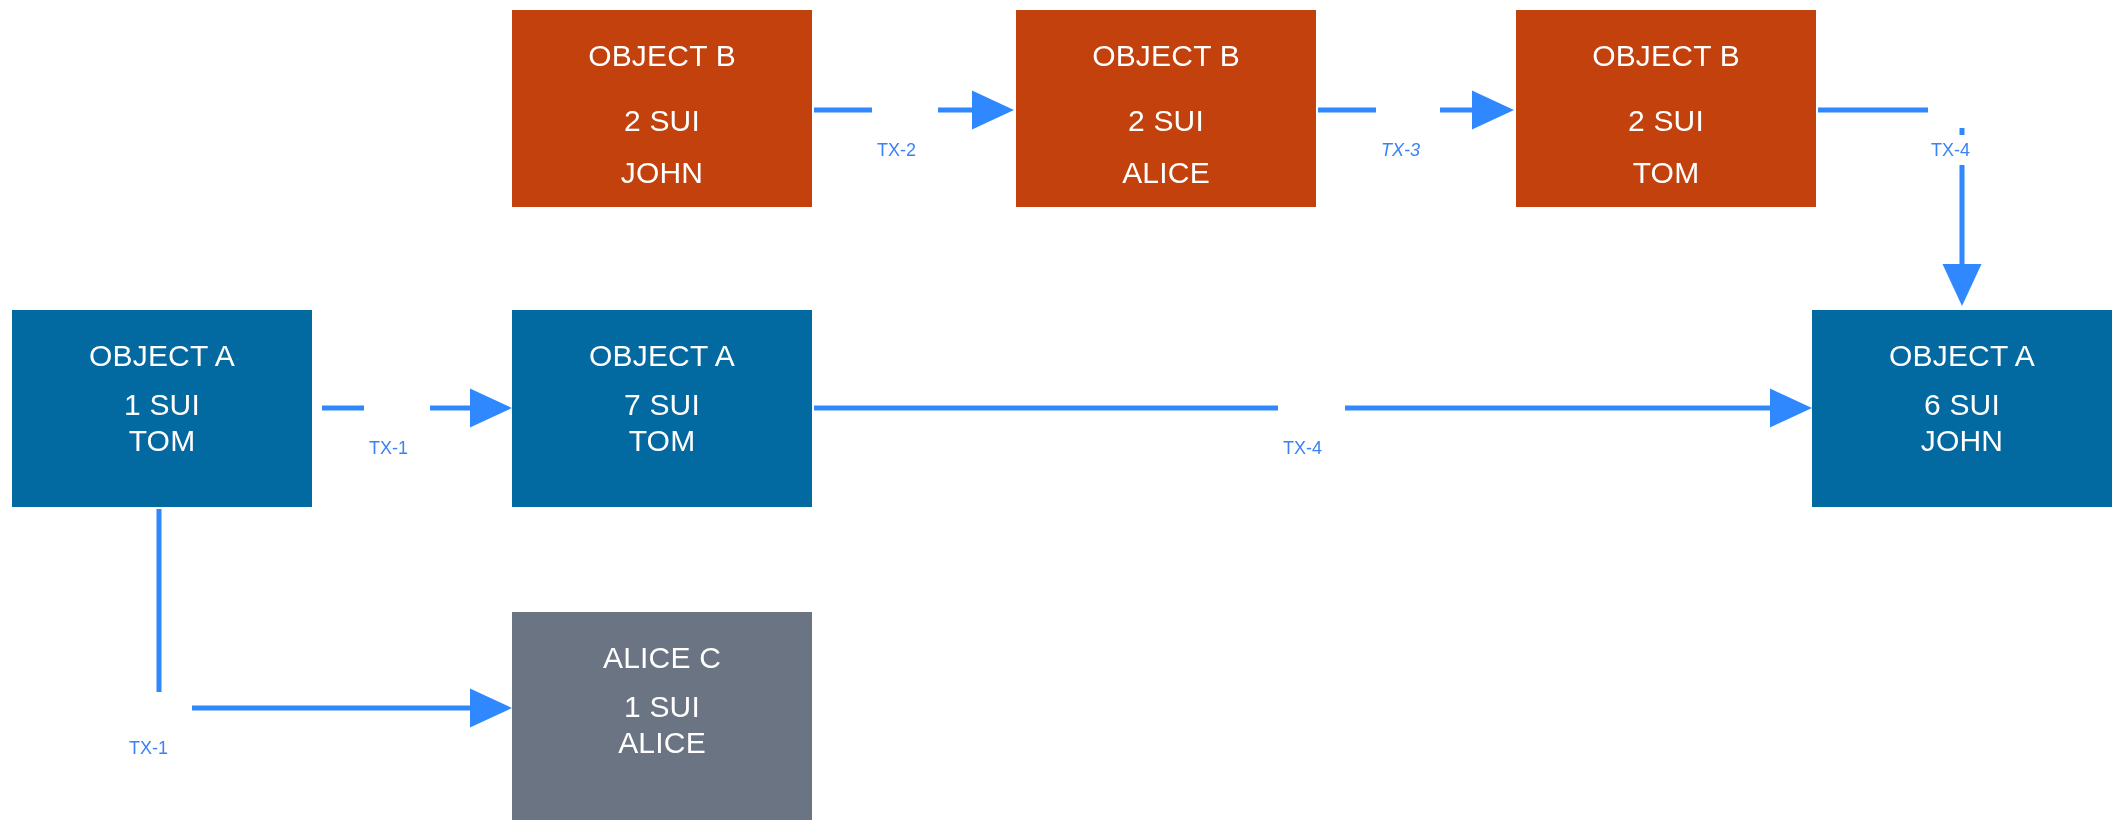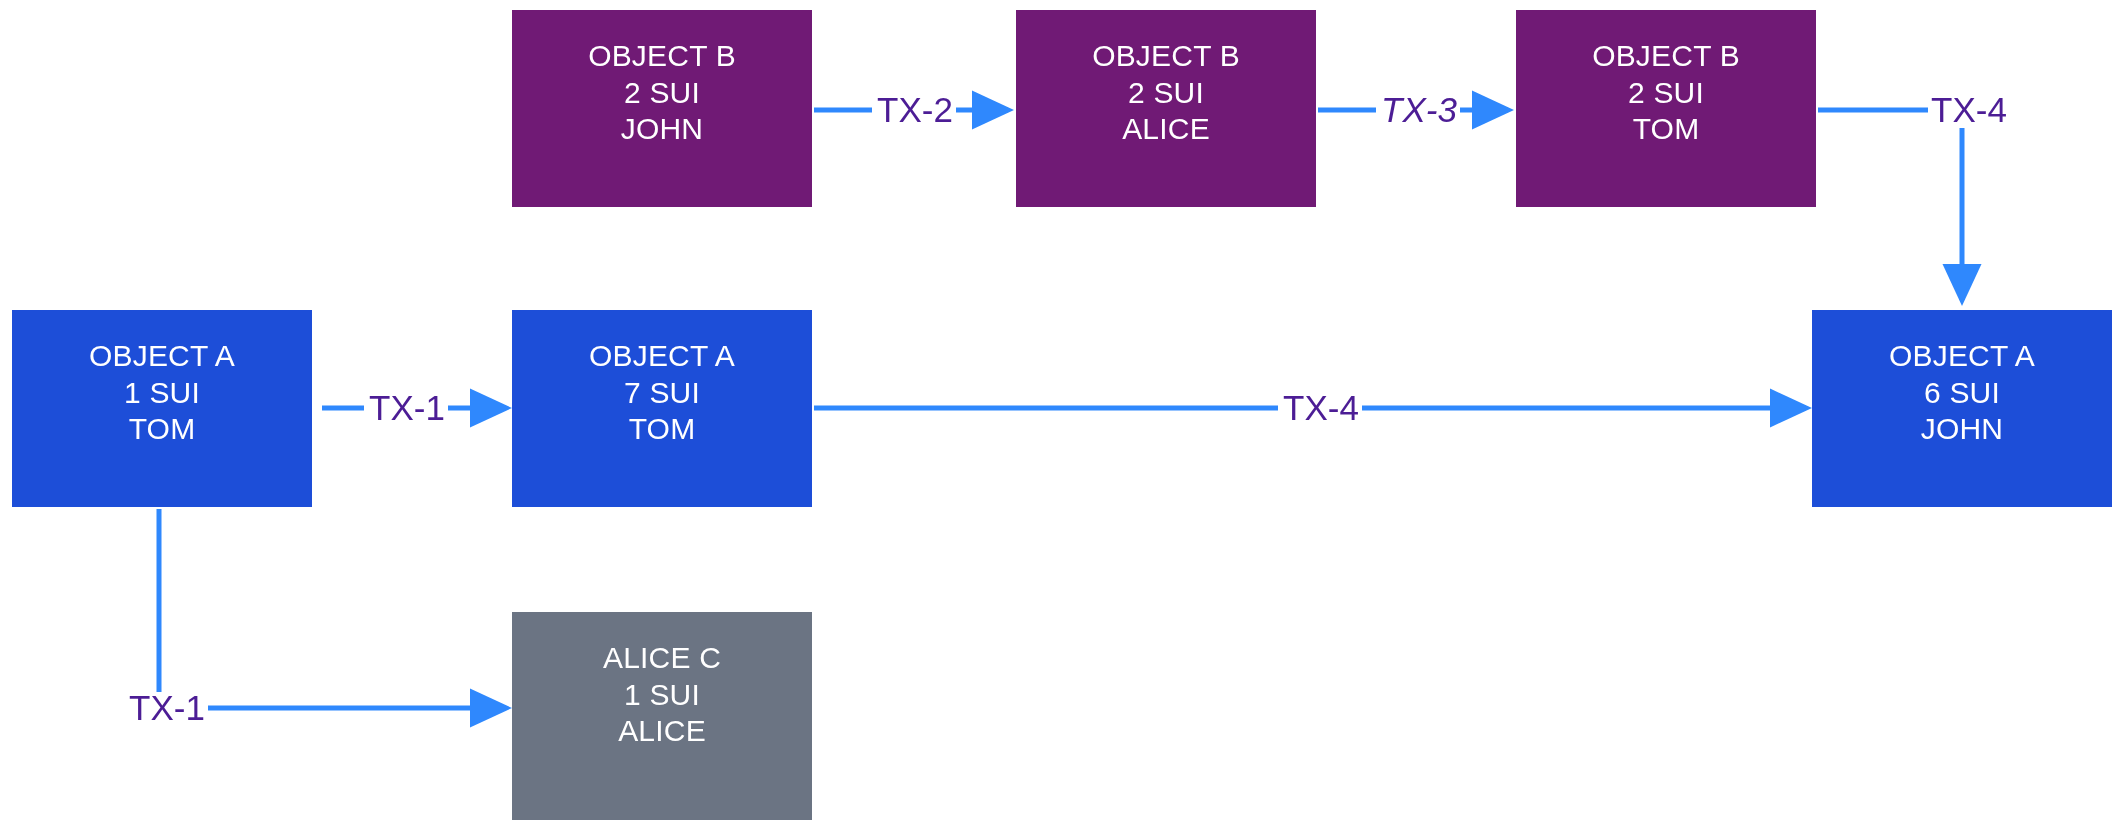--- a/index.html
+++ b/index.html
@@ -22,35 +22,36 @@
     box-sizing: border-box;
     display: flex;
     flex-direction: column;
     align-items: center;
     color: #ffffff;
     font-size: 30px;
     line-height: 36px;
     letter-spacing: 0.2px;
   }
   .node .ln1 { margin-top: 28px; }
-  .node .ln2 { margin-top: 1px; }
+  .node .ln2 { margin-top: 13px; }
   .node .owner { }
 
-  .node.black { background: #1d4ed8; }
-  .node.blue  { background: #701a75; }
+  .node.black { background: #0369a1; }
+  .node.blue  { background: #c2410c; gap: 16px; }
   .node.gray  { background: #6b7483; }
 
   .edge-label {
     position: absolute;
-    color: #4c1d95;
-    font-size: 35px;
+    color: #3b82f6;
+    font-size: 18px;
     line-height: 30px;
     white-space: nowrap;
     background: #ffffff;
     padding: 0 3px;
+    margin-top: 40px;
   }
   svg.wires {
     position: absolute;
     left: 0; top: 0;
     width: 2120px;
     height: 820px;
     overflow: visible;
   }
 </style>
 </head>

